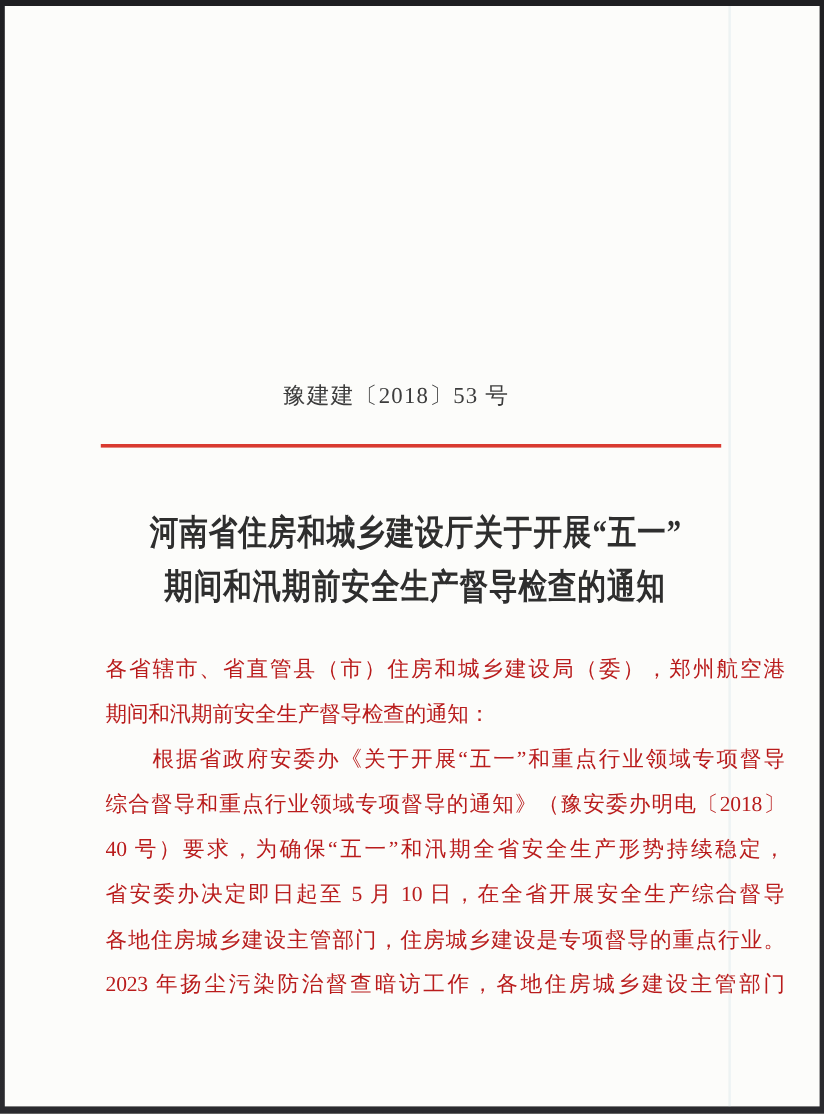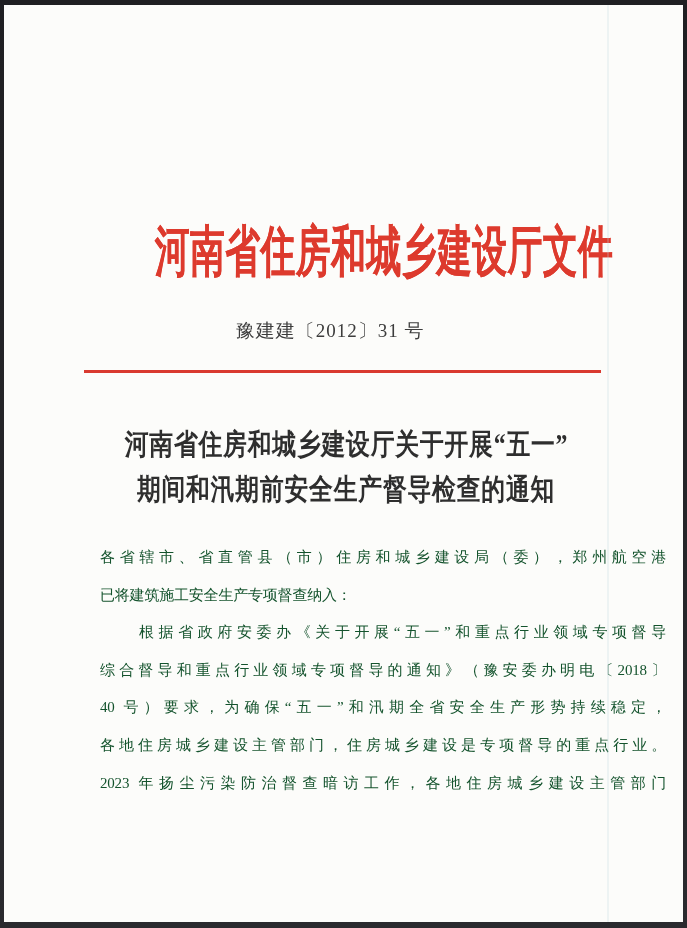--- a/index.html
+++ b/index.html
@@ -69,62 +69,60 @@
   .notice-title .tline > span {
     display: inline-block;
     font-size: 29px; font-weight: 700; color: #2e2e2e;
     transform: scaleX(0.82);
     transform-origin: center;
     letter-spacing: 1px;
   }
 
   
   .body-text {
-    position: absolute; top: 534px; left: 96px; width: 566px;
-    font-size: 15px; line-height: 37.6px;
-    color: #14532d;
+    position: absolute; top: 534px; left: 84px; width: 566px;
+    font-size: 18px; line-height: 37.6px;
+    color: #b91c1c;
     letter-spacing: -0.2px;
   }
   .bline {
     display: block;
     text-align: justify;
     text-align-last: justify;
     text-justify: inter-ideograph;
     height: 37.6px; overflow: hidden;
   }
   .bline.no-justify { text-align-last: auto; text-align: left; }
   .bline.indent { text-indent: 39px; }
 </style>
 </head>
 <body>
 
 <div class="scan-frame">
   <div class="paper">
 
-    <div class="letterhead">
-      <span class="stretch">河南省住房和城乡建设厅文件</span>
-    </div>
 
-    <div class="doc-number">豫建建〔2012〕31 号</div>
+    <div class="doc-number">豫建建〔2018〕53 号</div>
 
     <div class="red-rule"></div>
 
     <div class="notice-title">
       <span class="tline">
         <span>河南省住房和城乡建设厅关于开展“五一”</span>
       </span>
       <span class="tline">
         <span>期间和汛期前安全生产督导检查的通知</span>
       </span>
     </div>
 
     <div class="body-text">
       <span class="bline">各省辖市、省直管县（市）住房和城乡建设局（委），郑州航空港</span>
-      <span class="bline no-justify">已将建筑施工安全生产专项督查纳入：</span>
+      <span class="bline no-justify">期间和汛期前安全生产督导检查的通知：</span>
       <span class="bline indent">根据省政府安委办《关于开展“五一”和重点行业领域专项督导</span>
       <span class="bline">综合督导和重点行业领域专项督导的通知》（豫安委办明电〔2018〕</span>
       <span class="bline">40 号）要求，为确保“五一”和汛期全省安全生产形势持续稳定，</span>
+      <span class="bline">省安委办决定即日起至 5 月 10 日，在全省开展安全生产综合督导</span>
       <span class="bline">各地住房城乡建设主管部门，住房城乡建设是专项督导的重点行业。</span>
       <span class="bline">2023 年扬尘污染防治督查暗访工作，各地住房城乡建设主管部门</span>
     </div>
 
   </div>
 </div>
 
 </body></html>

